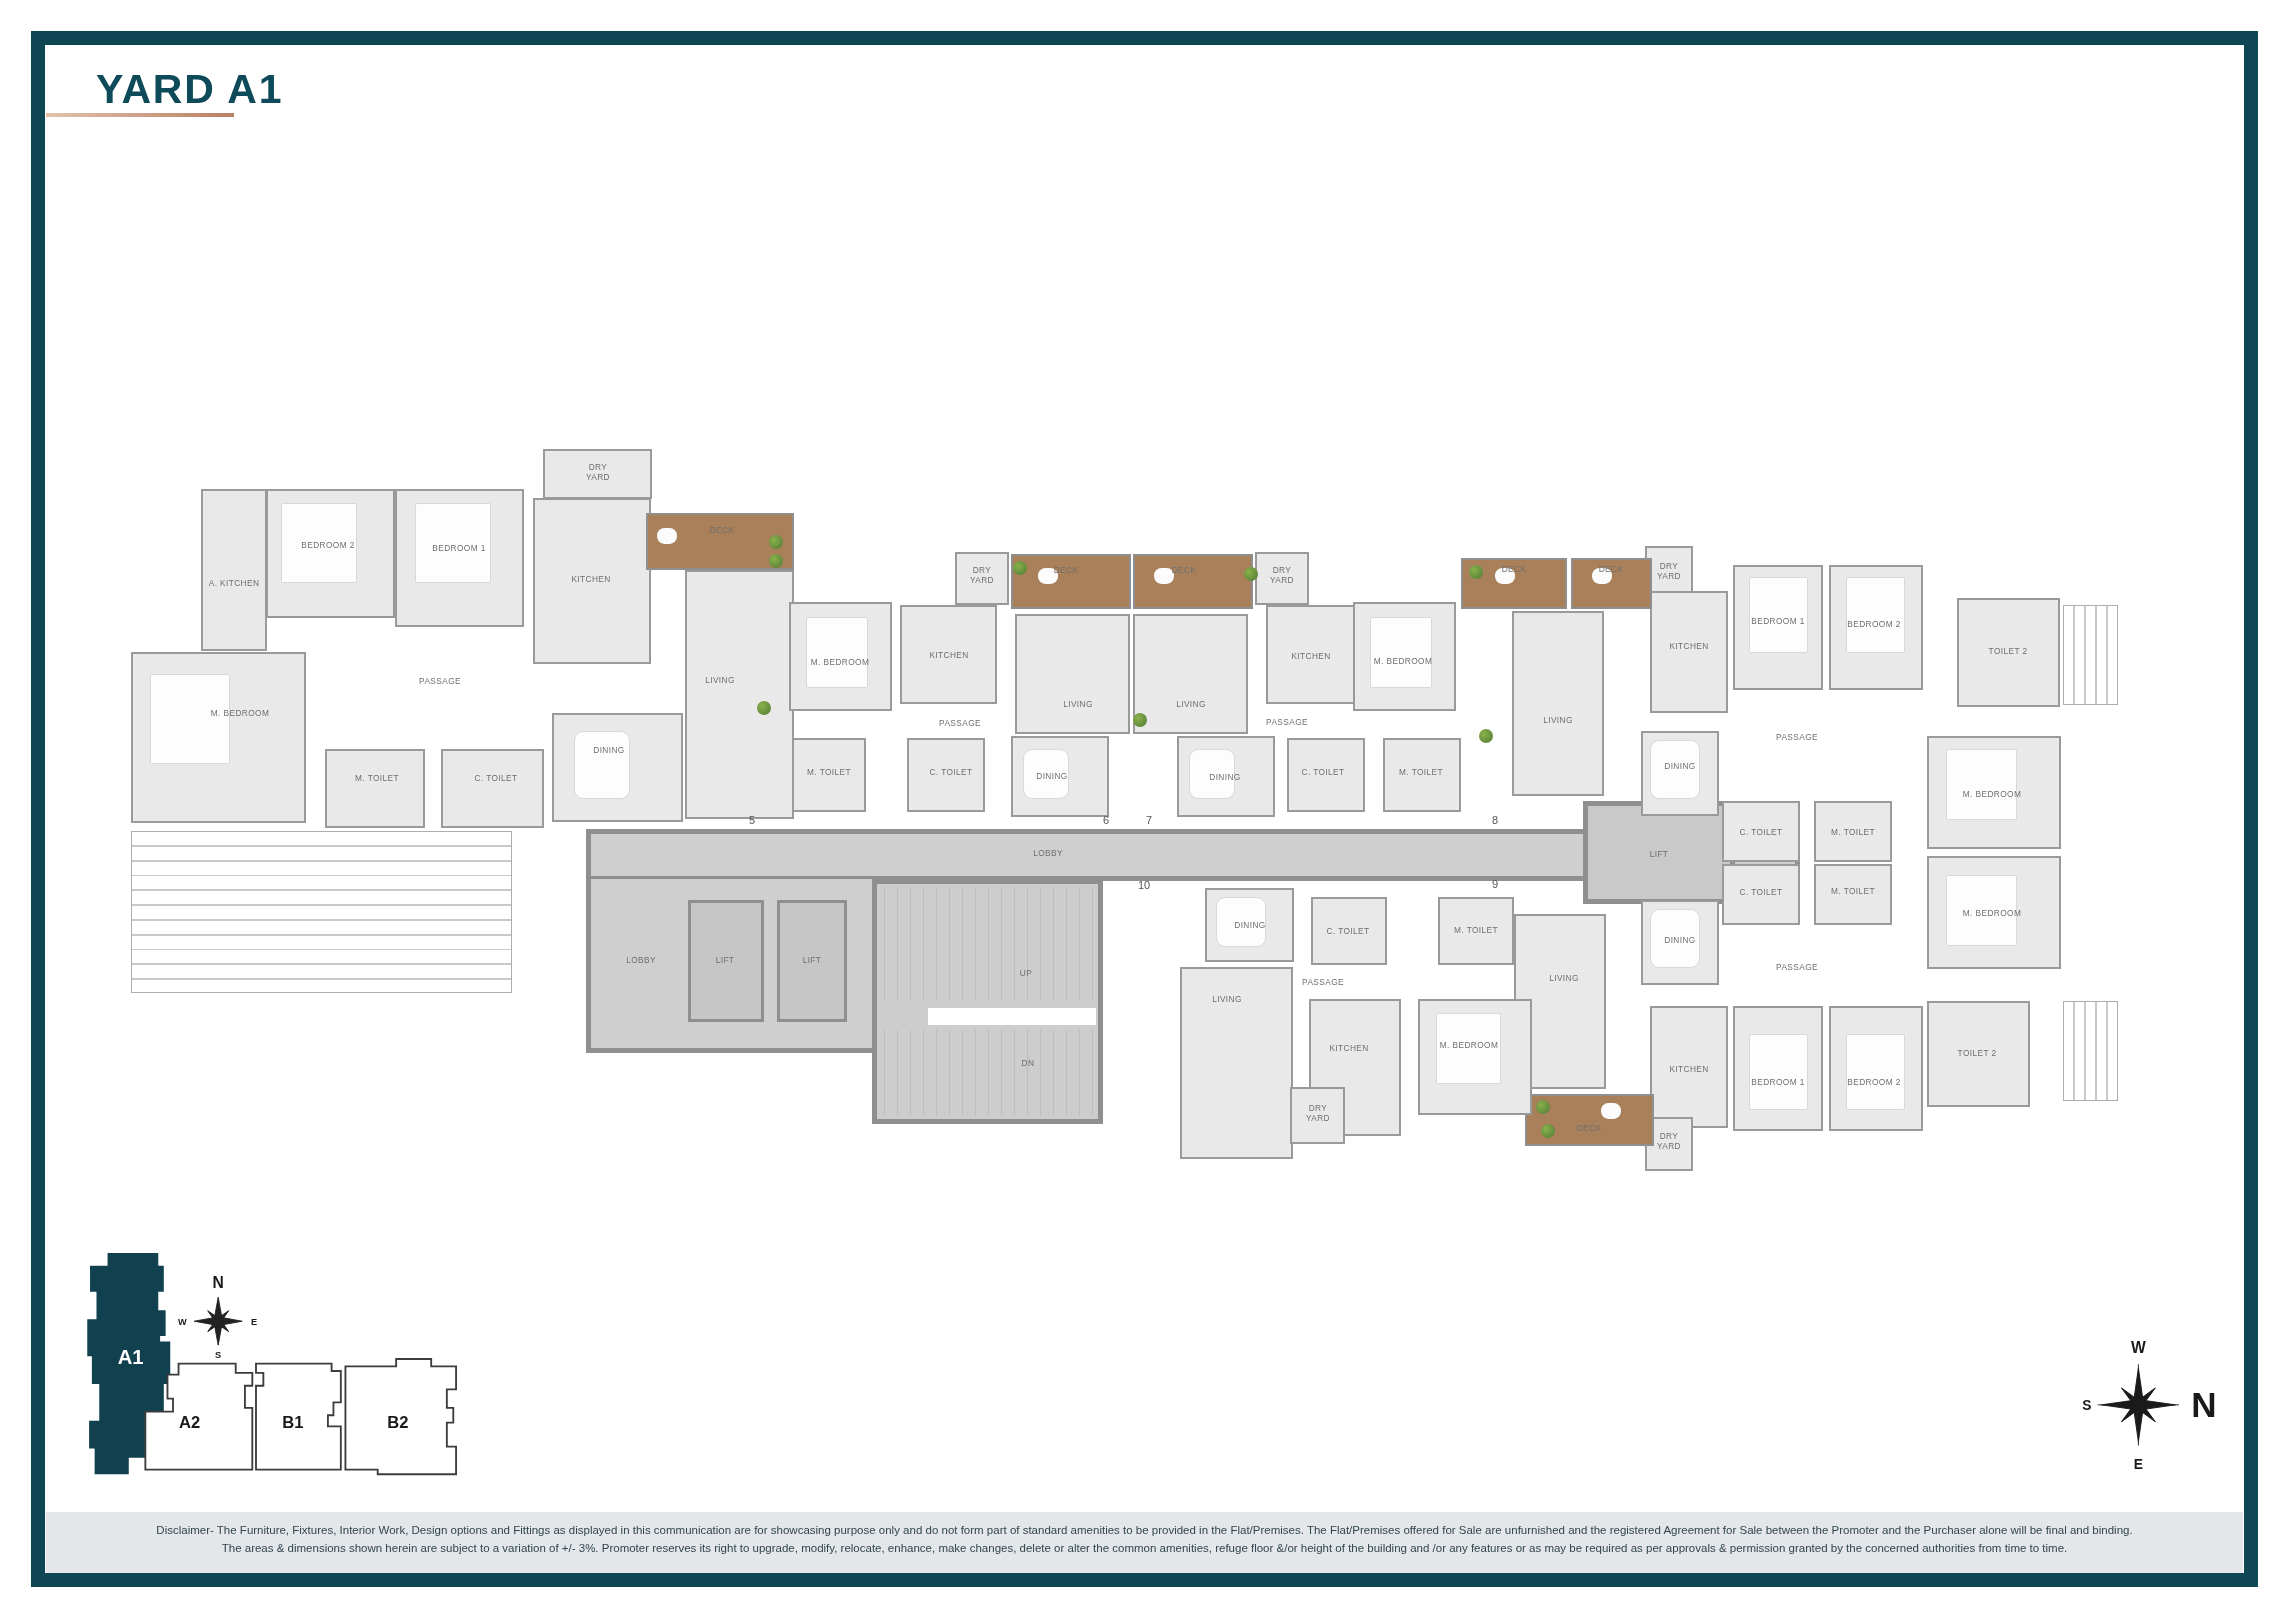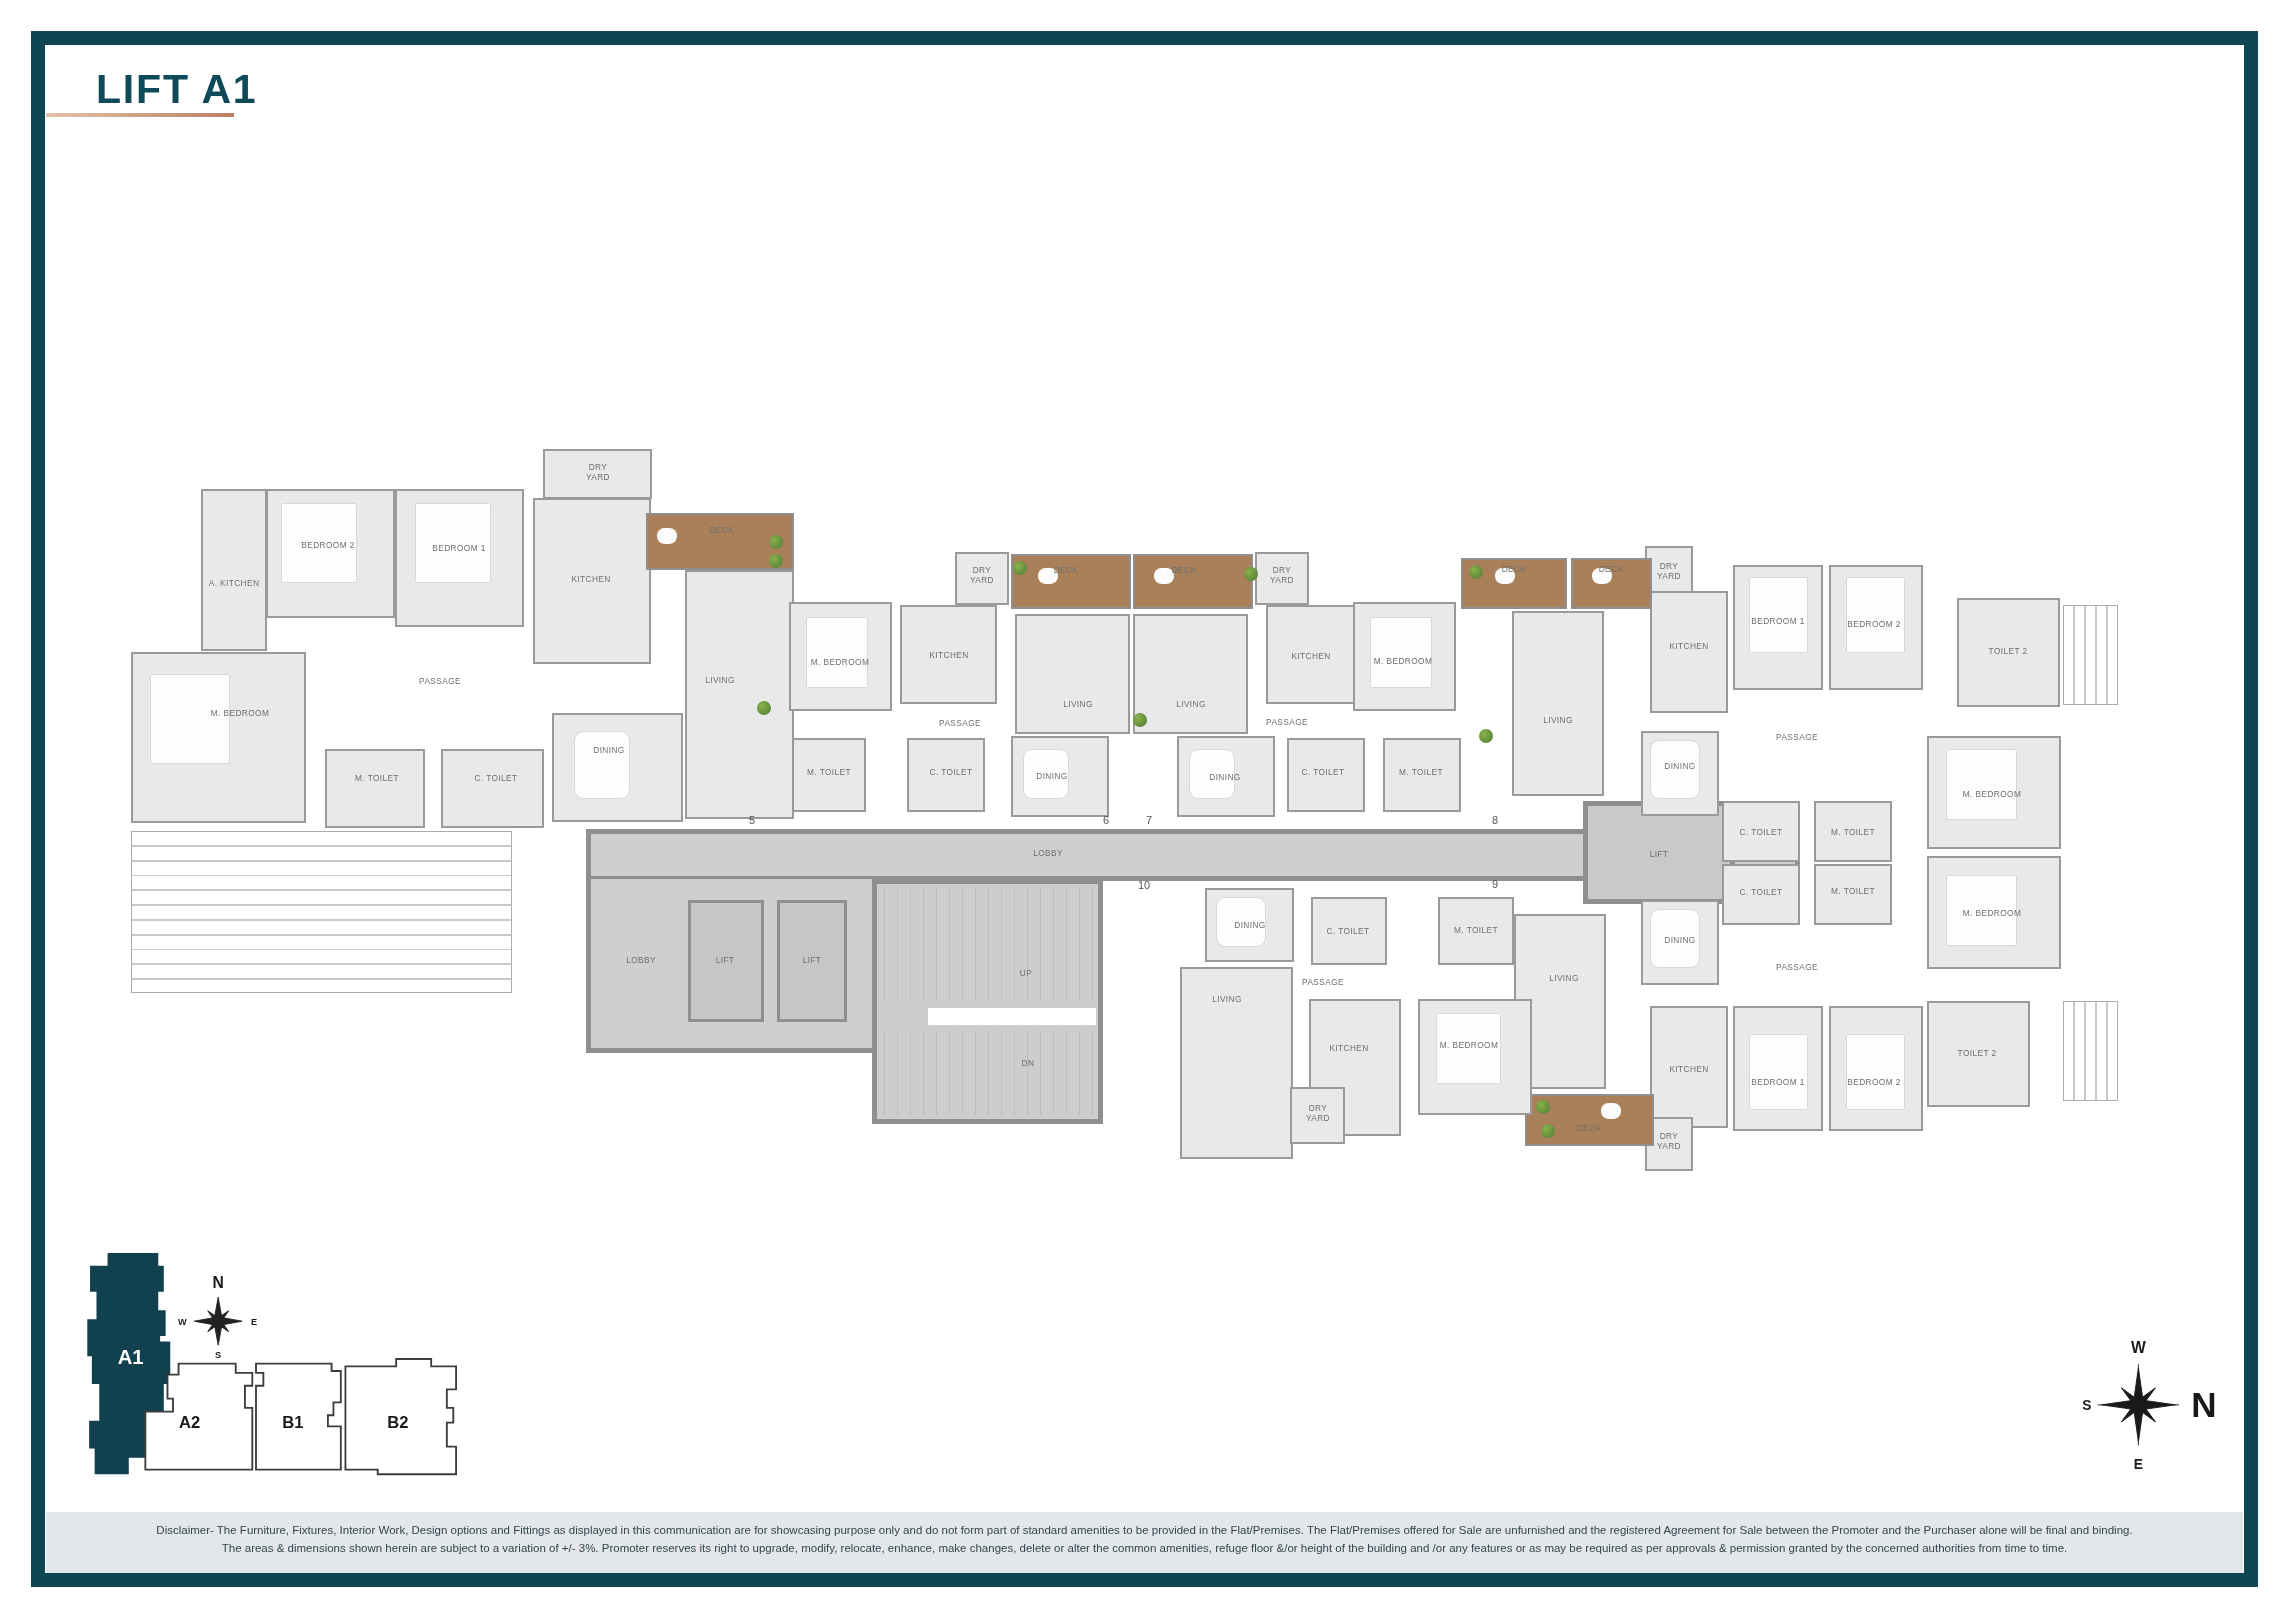--- a/index.html
+++ b/index.html
@@ -24,21 +24,21 @@
   .hatchv{position:absolute;background:repeating-linear-gradient(90deg,#FFFFFF 0 9.2px,#C9C9C9 9.2px 11px);border:1.8px solid #ADADAD;box-sizing:border-box;}
   .tread{position:absolute;background:repeating-linear-gradient(90deg,#BDBDBD 0 0.9px,transparent 0.9px 13px);}
   .landing{position:absolute;background:#FFFFFF;}
   .disc{position:absolute;left:46px;top:1512px;width:2197px;height:61px;background:#E3E7E9;color:#33454E;font-size:11.5px;line-height:1.55;text-align:center;padding-top:10px;box-sizing:border-box;}
   svg text{font-family:"Liberation Sans",sans-serif;}
 </style>
 </head>
 <body>
 
 <div class="frame"></div>
-<div class="title">LIFT A1</div>
+<div class="title">YARD A1</div>
 <div class="underline"></div>
 
 <div class="stage">
 
   <div class="core wallc" style="left:586px;top:829px;width:1214px;height:52px;"></div>
   <div class="core" style="left:586px;top:879px;width:286px;height:174px;border-left:5.5px solid #8F8F8F;border-bottom:5.5px solid #8F8F8F;"></div>
   <div class="core wallc" style="left:872px;top:879px;width:231px;height:245px;background:#CDCDCD;"></div>
   <div class="tread" style="left:884px;top:888px;width:210px;height:113px;"></div>
   <div class="landing" style="left:928px;top:1008px;width:168px;height:16.6px;"></div>
   <div class="tread" style="left:884px;top:1030px;width:210px;height:85px;"></div>

